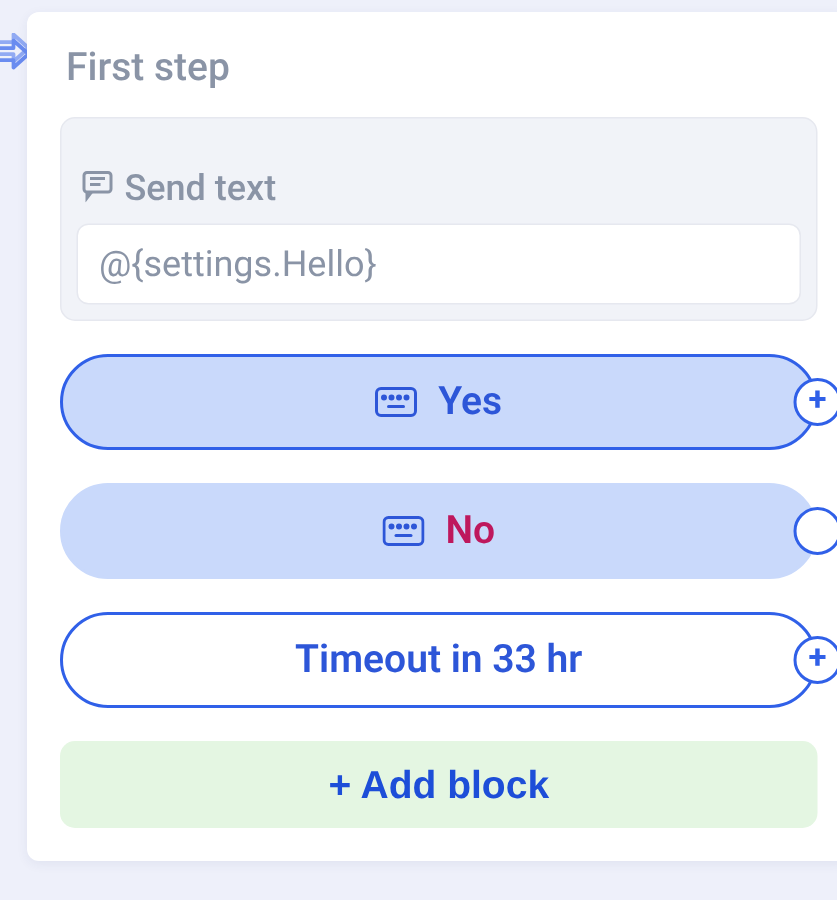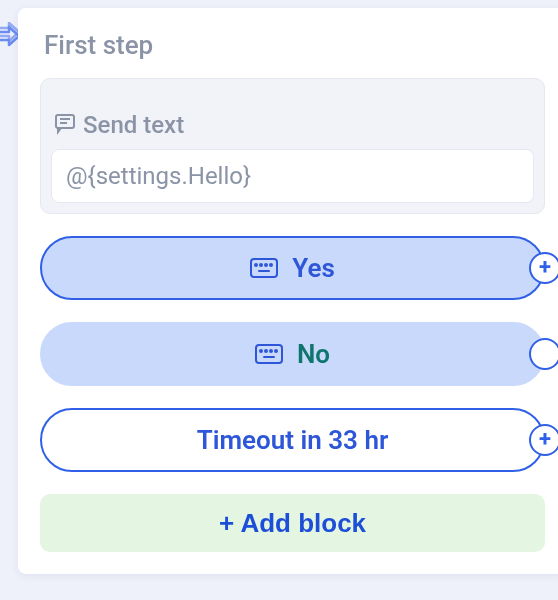--- a/index.html
+++ b/index.html
@@ -80,21 +80,21 @@
     cursor: pointer;
   }
   .choice-yes {
     background: #c9d9fb;
     border: 2px solid #3060e8;
     color: #2d56d8;
   }
   .choice-no {
     background: #c9d9fb;
     border: 2px solid #c9d9fb;
-    color: #0f766e;
+    color: #be185d;
   }
   .timeout-btn {
     flex: 1;
     height: 64px;
     border-radius: 32px;
     border: 2px solid #3060e8;
     background: #fff;
     color: #2d56d8;
     font-size: 26px;
     font-weight: 600;

